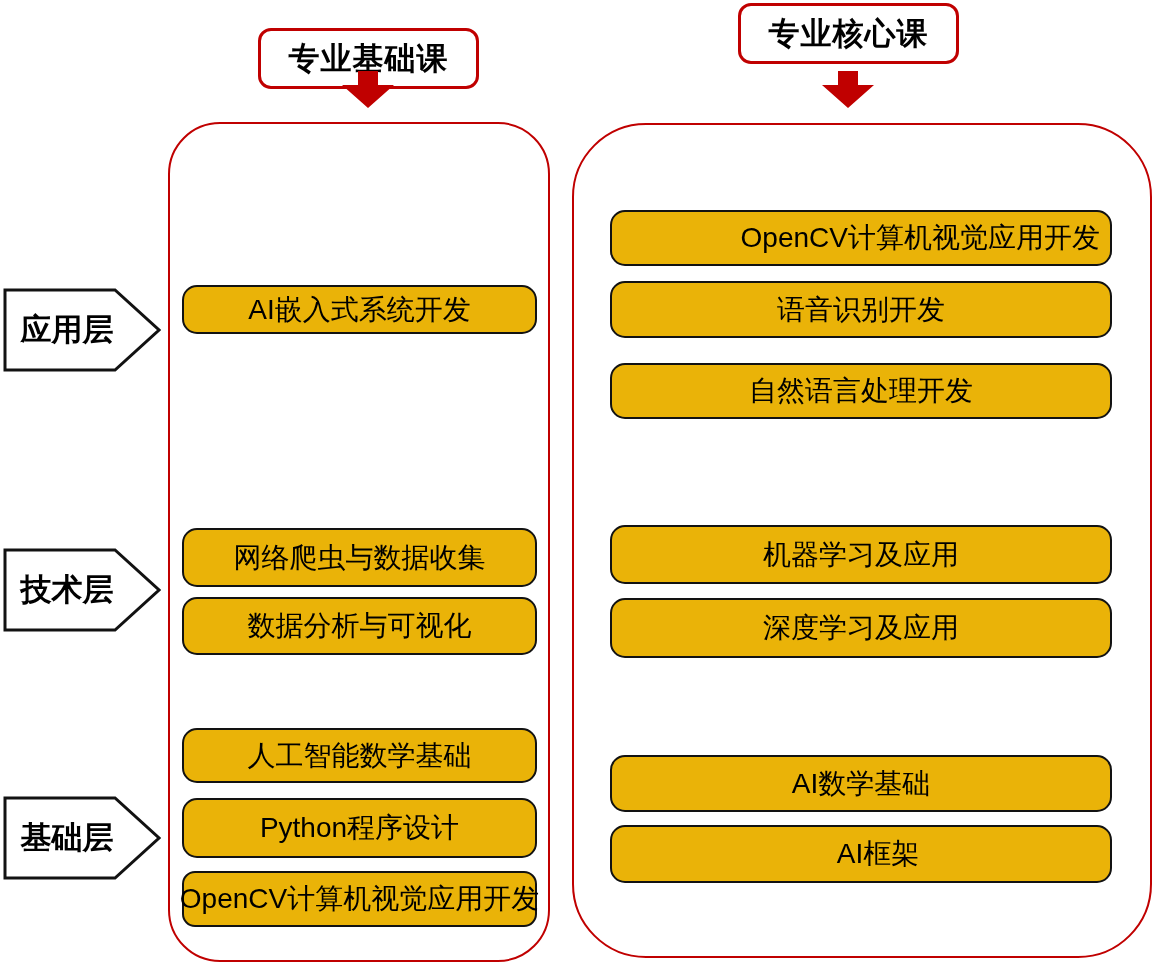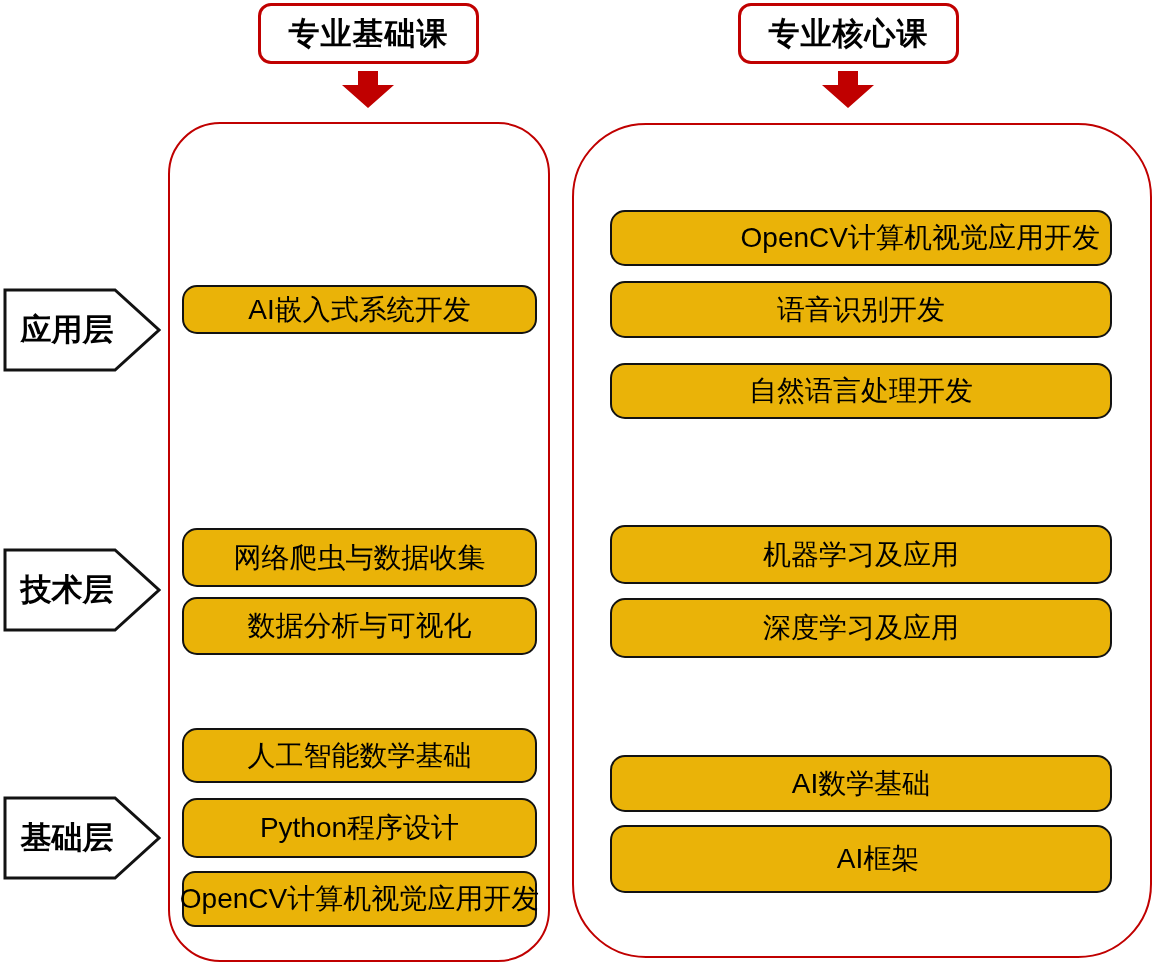--- a/index.html
+++ b/index.html
@@ -23,21 +23,21 @@
     border: 3.5px solid #C00000;
     border-radius: 13px;
     display: flex;
     align-items: center;
     justify-content: center;
     font-weight: bold;
     font-size: 31px;
     letter-spacing: 1px;
     white-space: nowrap;
   }
-  .header-basic { left: 258px; }
+  .header-basic { left: 258px; margin-top: 25px; }
   .header-core  { left: 738px; }
   
   .down-arrow { position: absolute; top: 71px; width: 54px; height: 38px; }
   .arrow-basic { left: 341px; }
   .arrow-core  { left: 821px; }
   
   .container {
     position: absolute;
     background: #ffffff;
     border: 2.5px solid #C00000;
@@ -84,21 +84,21 @@
   .l4 { top: 728px; height: 55px; }
   .l5 { top: 798px; height: 60px; }
   .l6 { top: 871px; height: 56px; border-radius: 13px; }
   
   .r1 { top: 210px; height: 56px; }
   .r2 { top: 281px; height: 57px; }
   .r3 { top: 363px; height: 56px; }
   .r4 { top: 525px; height: 59px; }
   .r5 { top: 598px; height: 60px; }
   .r6 { top: 755px; height: 57px; }
-  .r7 { top: 825px; height: 68px; padding-left: 34px; }
+  .r7 { top: 825px; height: 58px; padding-left: 34px; }
 </style>
 </head>
 <body>
 
 <div class="canvas">
 
   <div class="header-box header-basic">专业基础课</div>
   <div class="header-box header-core">专业核心课</div>
 
   <svg class="down-arrow arrow-basic" viewBox="0 0 54 38">

